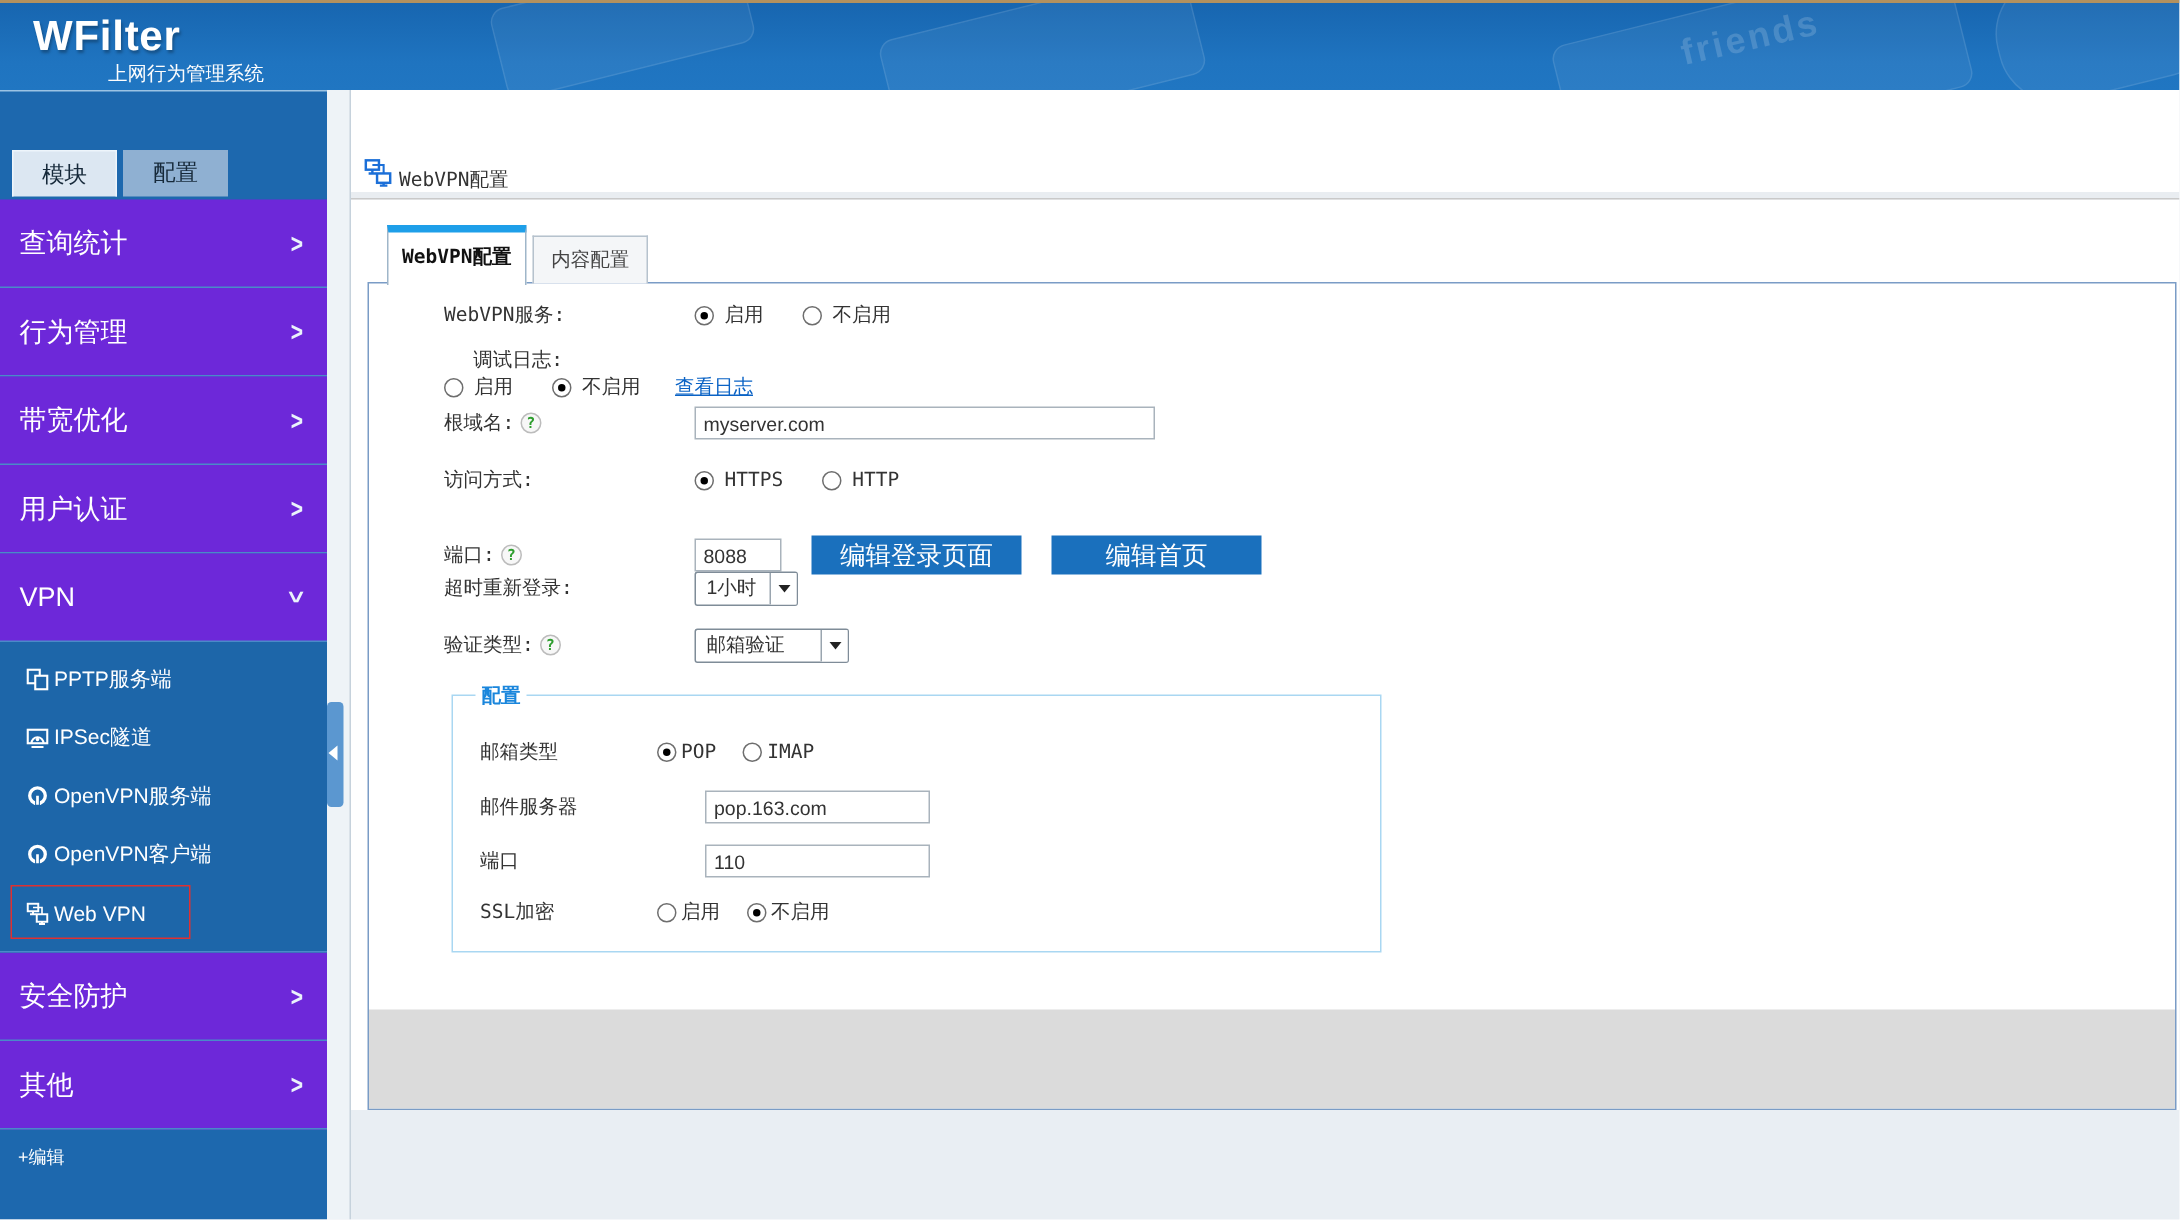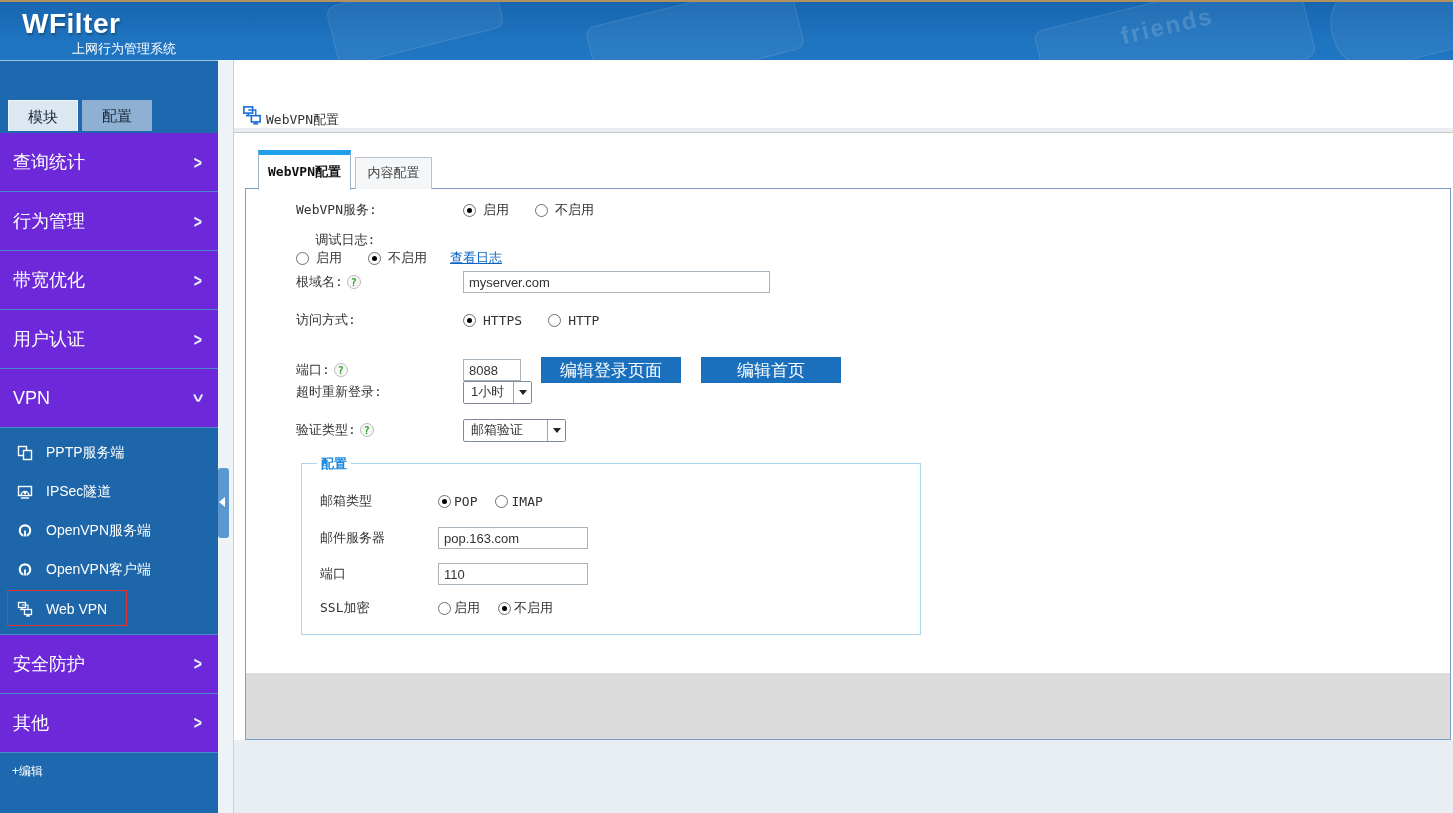--- a/index.html
+++ b/index.html
@@ -31,21 +31,21 @@
     color:#16293a; cursor:pointer; }
   .side-tab.active { background:#dce7f2; border:1px solid #eef5fb; border-bottom:none; }
   .side-tab.inactive { background:#8fb0d2; }
   .menu { position:absolute; top:72px; left:0; right:0; }
   .menu-item { height:59px; background:#6d28d9; border-bottom:1px solid #4a8ac8; color:#fff;
     font-size:18px; display:flex; align-items:center; justify-content:space-between;
     padding:0 16px 0 13px; cursor:pointer; }
   .chev { font-size:14px; font-weight:bold; color:#eaf3fb; transform:scaleY(1.3); }
   .chev.down { transform:rotate(90deg) scaleY(1.3); }
   .submenu { background:#1d66a9; border-bottom:1px solid #4a8ac8; padding:5px 0 6px; position:relative; }
-  .submenu-item { height:39px; display:flex; align-items:center; gap:13px; color:#fff;
+  .submenu-item { height:39px; display:flex; align-items:center; gap:3px; color:#fff;
     font-size:14px; padding-left:17px; cursor:pointer; position:relative; }
   .red-frame { position:absolute; left:7px; top:1px; width:120px; height:36px;
     border:1px solid #e03030; pointer-events:none; }
   .edit-link { position:absolute; top:702px; left:12px; color:#fff; font-size:12px; cursor:pointer; }
 
   
   .gutter { position:absolute; left:218px; top:60px; width:16px; bottom:0; background:#eef3f7;
     border-right:1px solid #c6d2dc; z-index:3; }
   .collapse-handle { position:absolute; left:0; top:408px; width:11px; height:70px;
     background:#5b97d0; border-radius:3px; cursor:pointer; }
@@ -90,21 +90,21 @@
     color:#2e9e2e; font-size:10px; font-weight:bold; display:inline-flex; align-items:center;
     justify-content:center; cursor:pointer; flex-shrink:0; }
 
   .link { color:#0b63c5; text-decoration:underline; cursor:pointer; margin-left:16px;
     font-family:"DejaVu Sans Mono","Liberation Mono",monospace; }
 
   .tinput { height:22px; border:1px solid #a9b3bc; font-size:13px; padding:0 5px; color:#333;
     background:#fff; font-family:"Liberation Sans",sans-serif; }
   .in-domain { width:307px; }
   .in-port { width:58px; }
-  .in-mail { width:150px; }
+  .in-mail { width:150px;margin-left:32px; }
 
   .btn { height:26px; width:140px; background:#1a70bd; color:#fff; border:none; font-size:17px;
     cursor:pointer; font-family:"Liberation Sans",sans-serif; }
   .btn + .btn { margin-left:13px; }
 
   .sel { height:23px; border:1px solid #7f8c98; border-radius:2px; background:#fff;
     display:inline-flex; align-items:center; cursor:pointer; }
   .sel-text { padding:0 7px; font-size:13px; white-space:nowrap; }
   .sel-arrow { width:18px; align-self:stretch; border-left:1px solid #9aa5af;
     display:flex; align-items:center; justify-content:center; background:#fff; }

